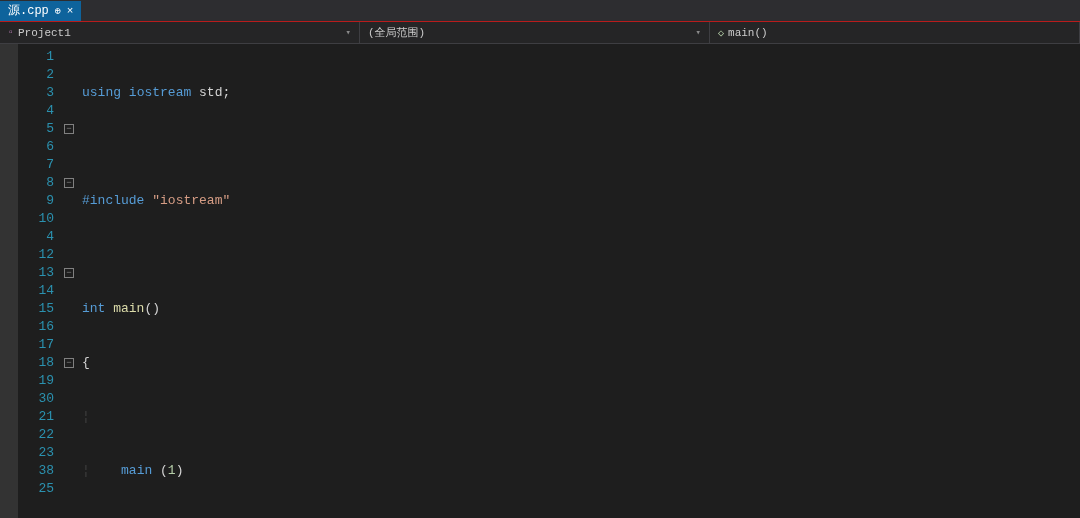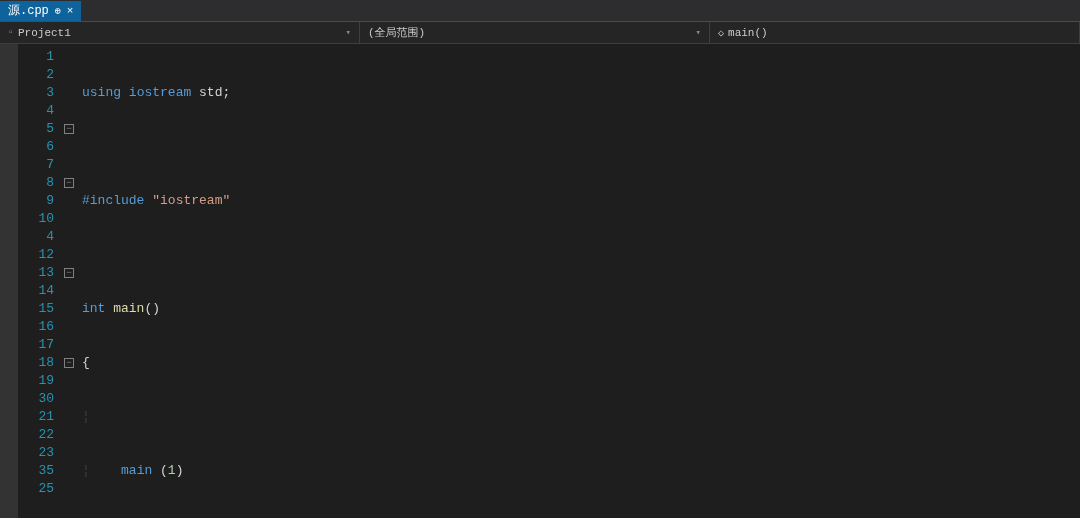--- a/index.html
+++ b/index.html
@@ -161,21 +161,21 @@
     <div>14</div>
     <div>15</div>
     <div>16</div>
     <div>17</div>
     <div>18</div>
     <div>19</div>
     <div>30</div>
     <div>21</div>
     <div>22</div>
     <div>23</div>
-    <div>35</div>
+    <div>38</div>
     <div>25</div>
   </div>
   <div class="fold-col">
     <span class="fold-empty"></span>
     <span class="fold-empty"></span>
     <span class="fold-empty"></span>
     <span class="fold-empty"></span>
     <span class="fold-box">−</span>
     <span class="fold-empty"></span>
     <span class="fold-empty"></span>

